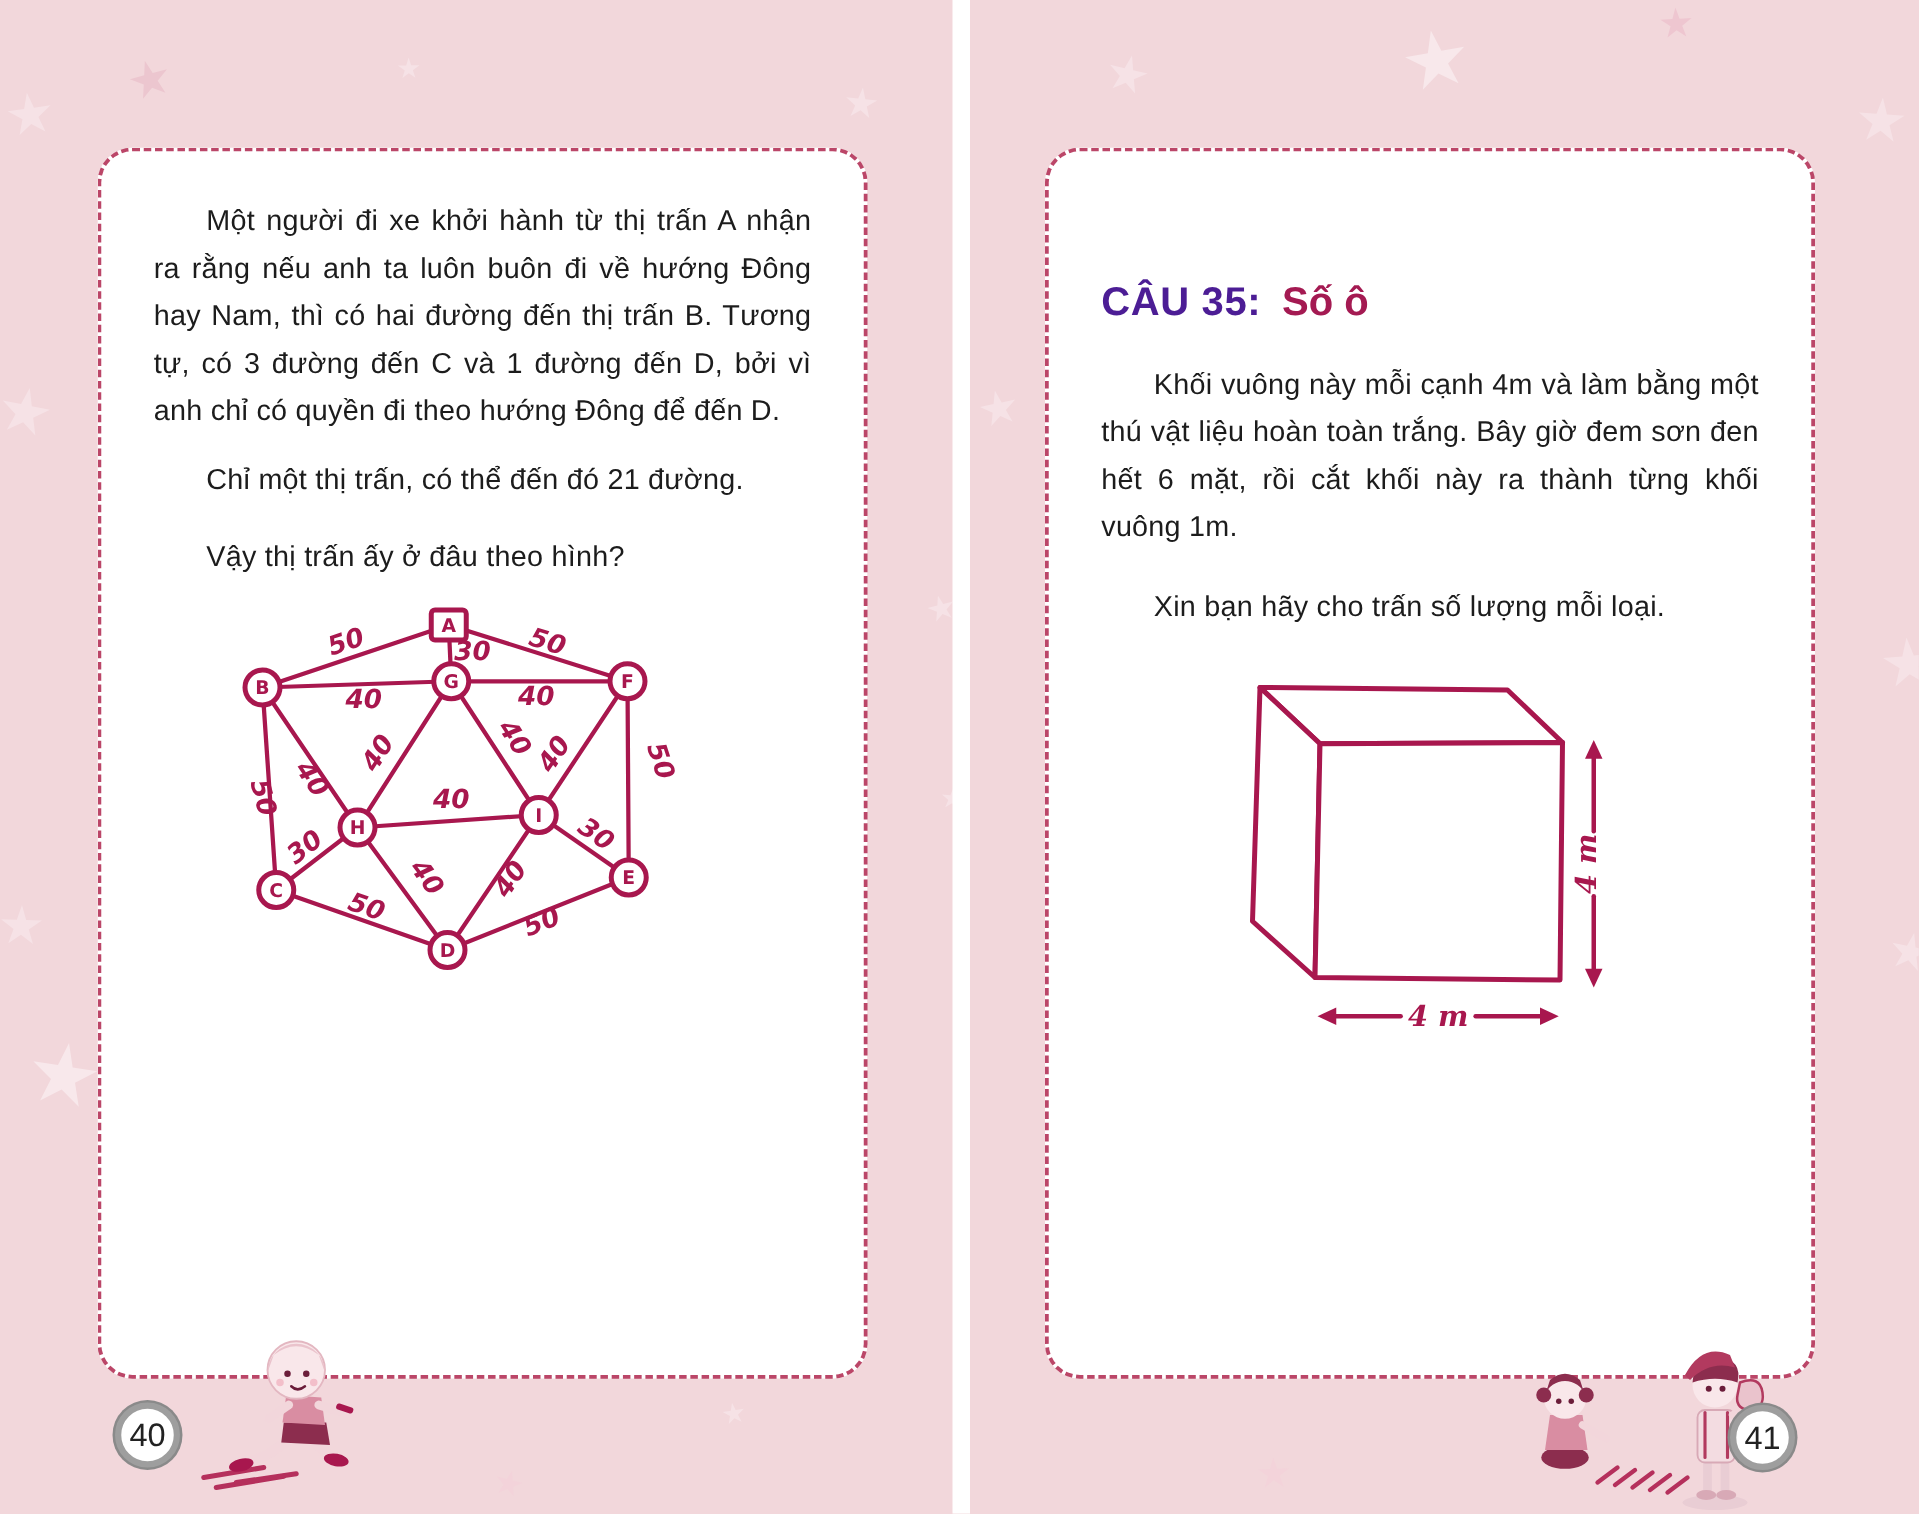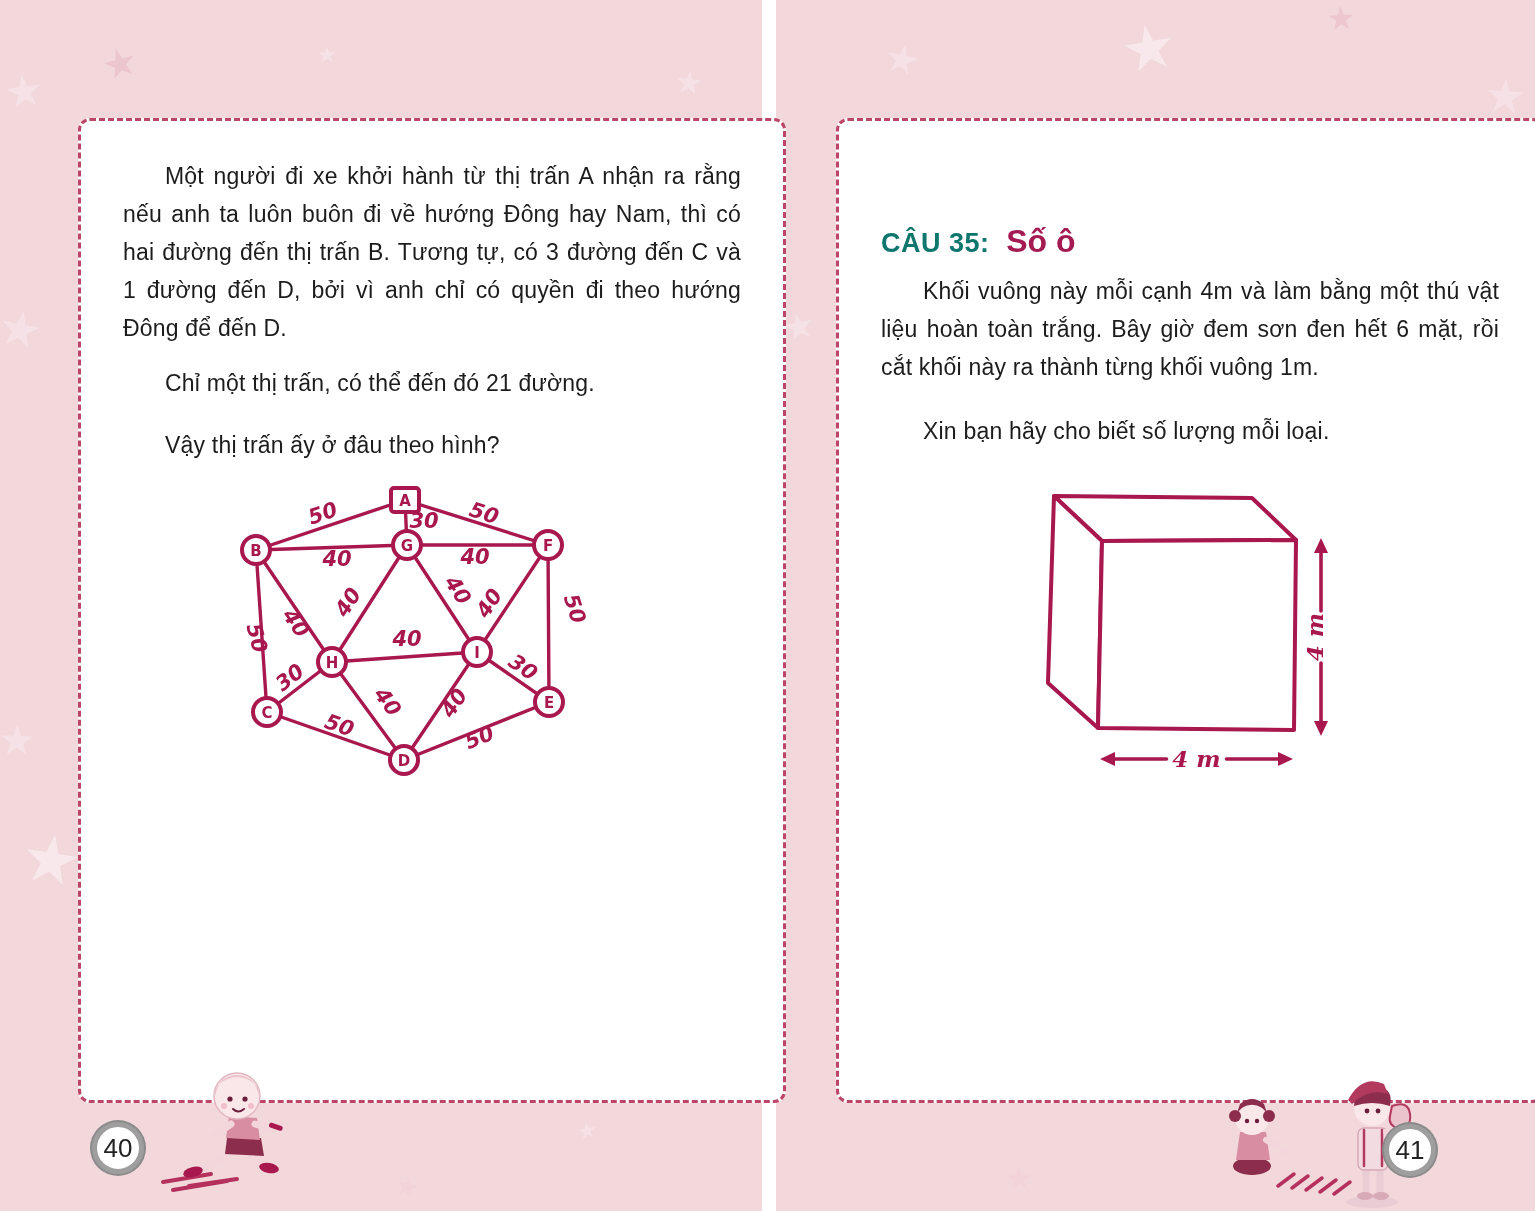--- a/index.html
+++ b/index.html
@@ -5,35 +5,35 @@
   html,body{margin:0;padding:0;}
   body{
     width:1535px;height:1211px;position:relative;overflow:hidden;
     background:#f2d7db;
     font-family:"Liberation Sans", sans-serif;
   }
   .gutter{position:absolute;left:762px;top:0;width:14px;height:1211px;background:#ffffff;z-index:2;}
   .star{position:absolute;z-index:1;
     clip-path:polygon(50% 0%,61% 35%,98% 35%,68% 57%,79% 91%,50% 70%,21% 91%,32% 57%,2% 35%,39% 35%);}
   .panel{
-    position:absolute;top:118px;height:985px;width:708px;
-    background:#ffffff;border:3px dashed #bb4668;border-radius:12px;
+    position:absolute;top:118px;height:985px;width:616px;
+    background:#ffffff;border:3px dashed #bb4668;border-radius:28px;
     box-sizing:border-box;padding:26px 42px 0 42px;z-index:3;
   }
   .panel-left{left:78px;}
   .panel-right{left:836px;}
   .body-text{
     margin:0;font-size:23px;line-height:38px;color:#1c1c1c;
     text-align:justify;text-indent:42px;letter-spacing:0.2px;
   }
-  .pt10{margin-top:10px;} .pt18{margin-top:12px;} .pt22{margin-top:17px;}
+  .pt10{margin-top:10px;} .pt18{margin-top:28px;} .pt22{margin-top:17px;}
   .pt24{margin-top:24px;} .pt26{margin-top:26px;}
   .heading{margin:46px 0 0 0;display:block;}
   .heading-right{margin-top:76px;}
-  .h-label{font-weight:900;font-size:27px;color:#0f766e;letter-spacing:0.5px;}
+  .h-label{font-weight:900;font-size:32px;color:#4c1d95;letter-spacing:0.5px;}
   .h-title{font-weight:600;font-size:32px;color:#a41a52;margin-left:10px;}
   .graph-svg{display:block;margin:16px auto 0 auto;width:400px;height:310px;}
   .cube-svg{display:block;margin:28px auto 0 auto;width:330px;height:312px;}
   .page-num{
     position:absolute;width:52px;height:52px;border-radius:50%;
     background:#ffffff;border:5px solid #9e9e9e;box-shadow:0 0 0 2px #8a8a8a;
     z-index:5;display:flex;align-items:center;justify-content:center;
     font-size:26px;color:#222;box-sizing:border-box;
   }
   .pn-left{left:92px;top:1122px;}
@@ -130,21 +130,21 @@
       <text x="250" y="264" text-anchor="middle" transform="rotate(-21.80140948635181 250 264)" style="font:bold italic 21px &quot;DejaVu Sans&quot;,sans-serif;fill:#a8174e">50</text>
     </svg>
 </div>
 
 <div class="panel panel-right">
   <h2 class="heading heading-right">
     <span class="h-label">CÂU 35:</span>
     <span class="h-title">Số ô</span>
   </h2>
   <p class="body-text pt18">Khối vuông này mỗi cạnh 4m và làm bằng một thú vật liệu hoàn toàn trắng. Bây giờ đem sơn đen hết 6 mặt, rồi cắt khối này ra thành từng khối vuông 1m.</p>
-  <p class="body-text pt26">Xin bạn hãy cho biết số lượng mỗi loại.</p>
+  <p class="body-text pt26">Xin bạn hãy cho trấn số lượng mỗi loại.</p>
   <svg id="cube-svg" class="cube-svg" viewBox="0 0 330 312">
       <polygon points="29,18 227,20 271,62 77,63" fill="#fff" stroke="#a8174e" stroke-width="4" stroke-linejoin="round"></polygon>
       <polygon points="29,18 77,63 73,250 23,205" fill="#fff" stroke="#a8174e" stroke-width="4" stroke-linejoin="round"></polygon>
       <polygon points="77,63 271,62 269,252 73,250" fill="#fff" stroke="#a8174e" stroke-width="4" stroke-linejoin="round"></polygon>
       <line x1="296" y1="72" x2="296" y2="133" stroke="#a8174e" stroke-width="3.6" stroke-linecap="round"></line>
       <line x1="296" y1="185" x2="296" y2="246" stroke="#a8174e" stroke-width="3.6" stroke-linecap="round"></line>
       <polygon points="296,60 289,75 303,75" fill="#a8174e"></polygon>
       <polygon points="296,258 289,243 303,243" fill="#a8174e"></polygon>
       <text x="298" y="159" text-anchor="middle" transform="rotate(-90 298 159)" style="font:bold italic 23px &quot;DejaVu Serif&quot;,serif;fill:#a8174e">4 m</text>
       <line x1="87" y1="281" x2="141.5" y2="281" stroke="#a8174e" stroke-width="3.6" stroke-linecap="round"></line>

